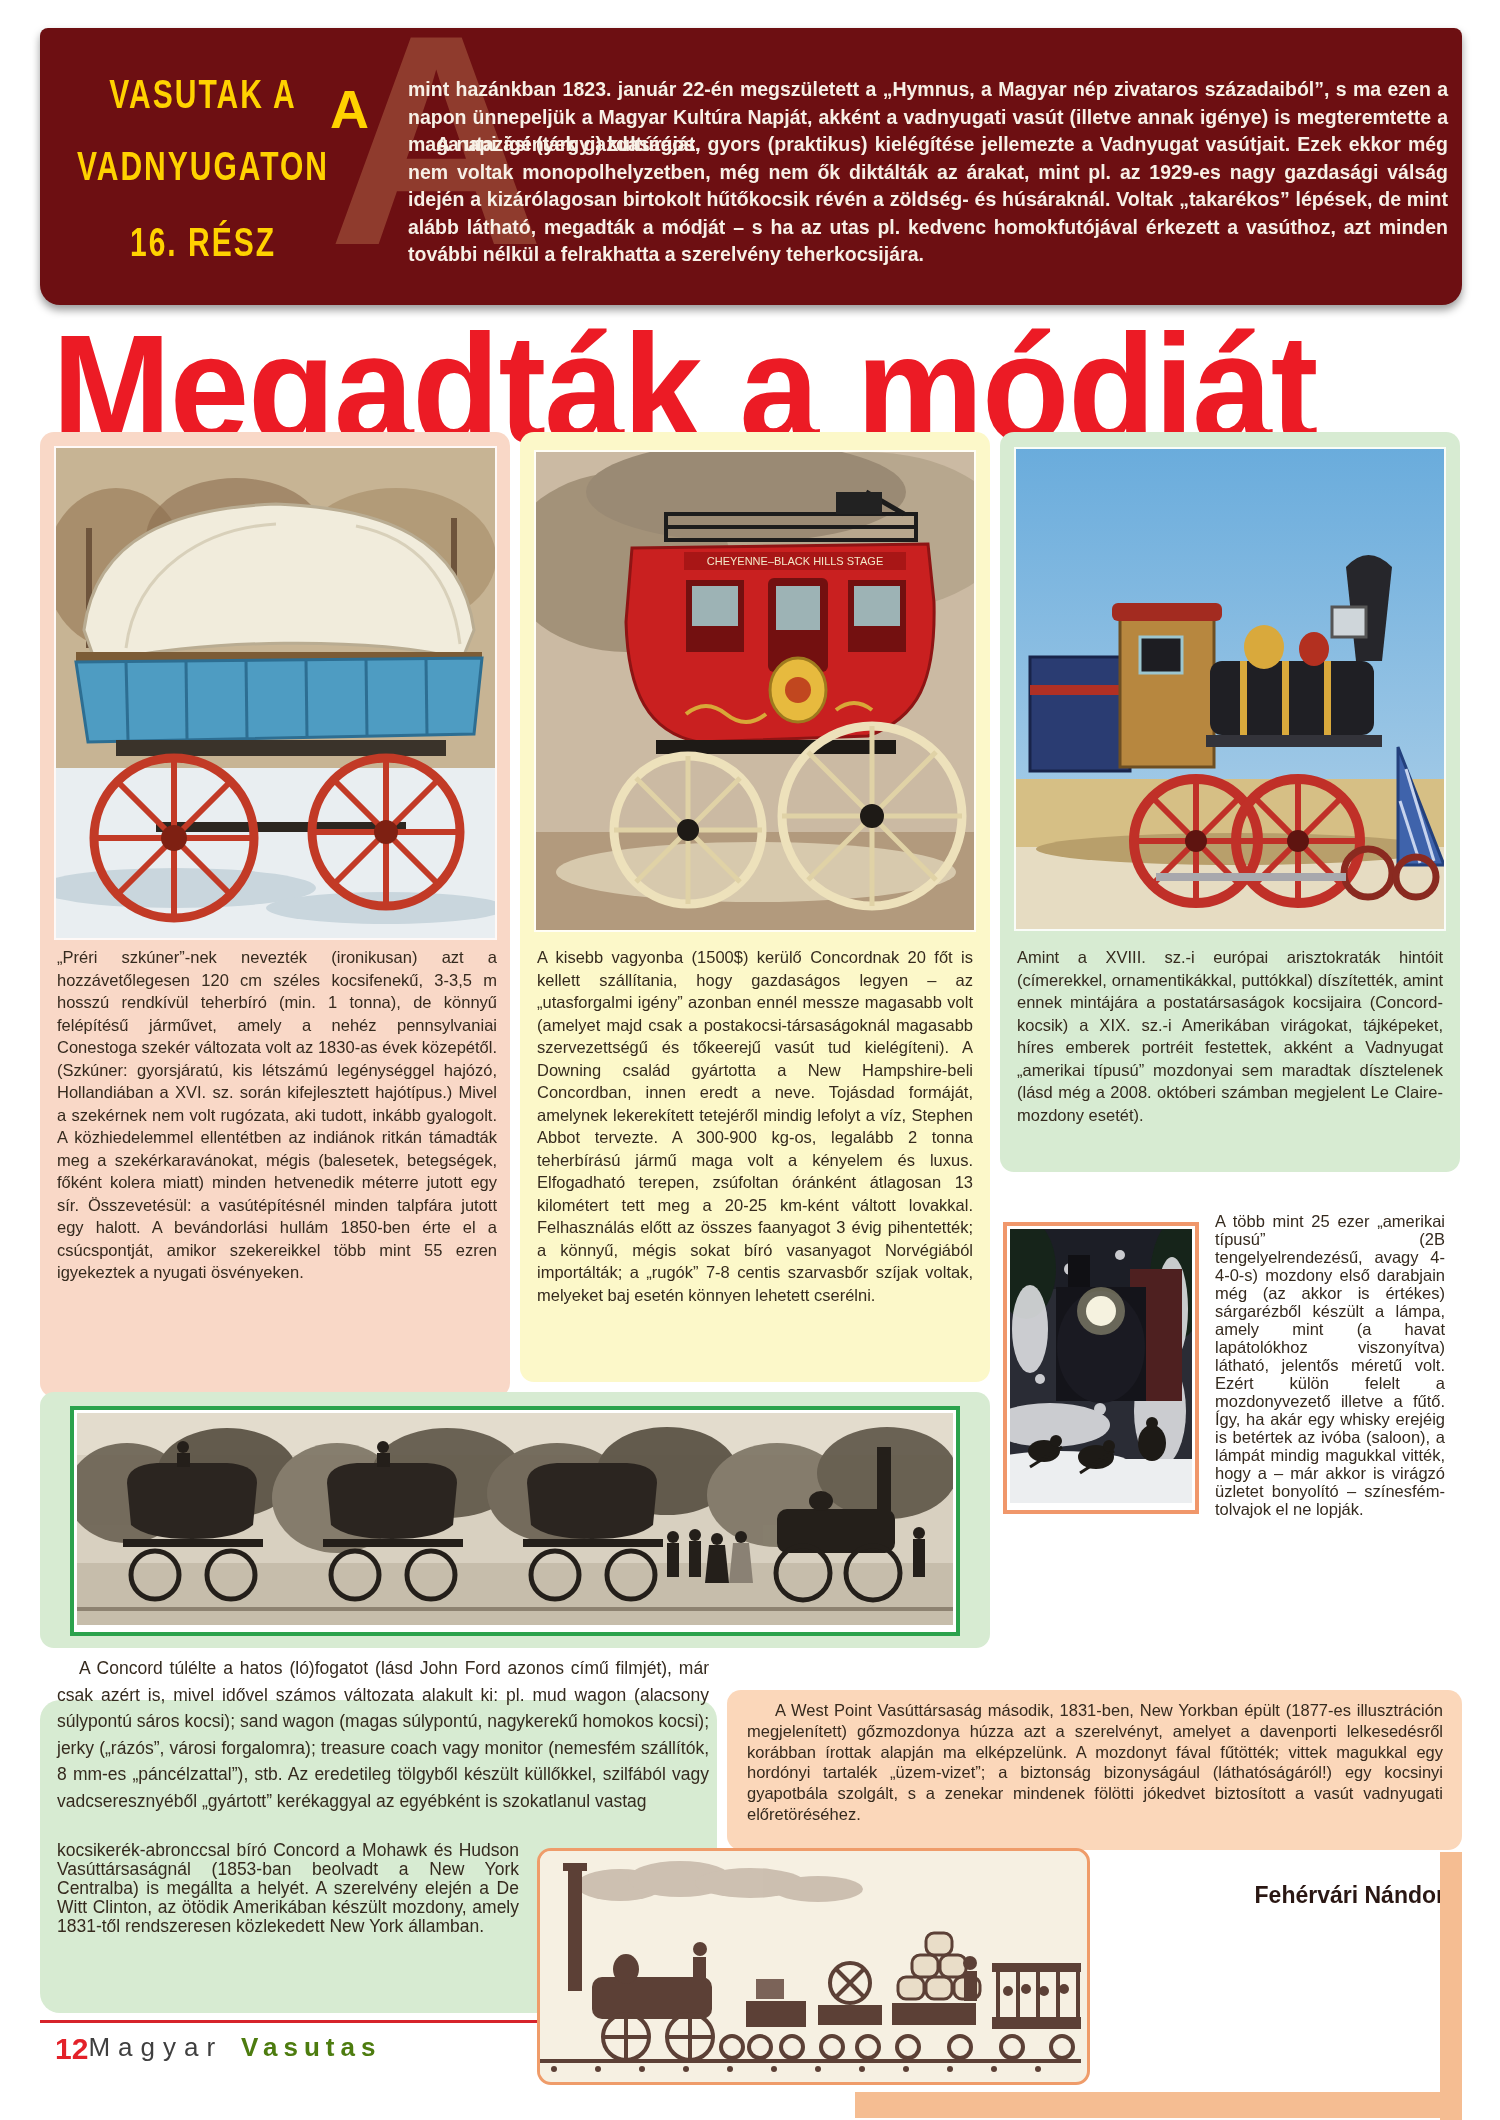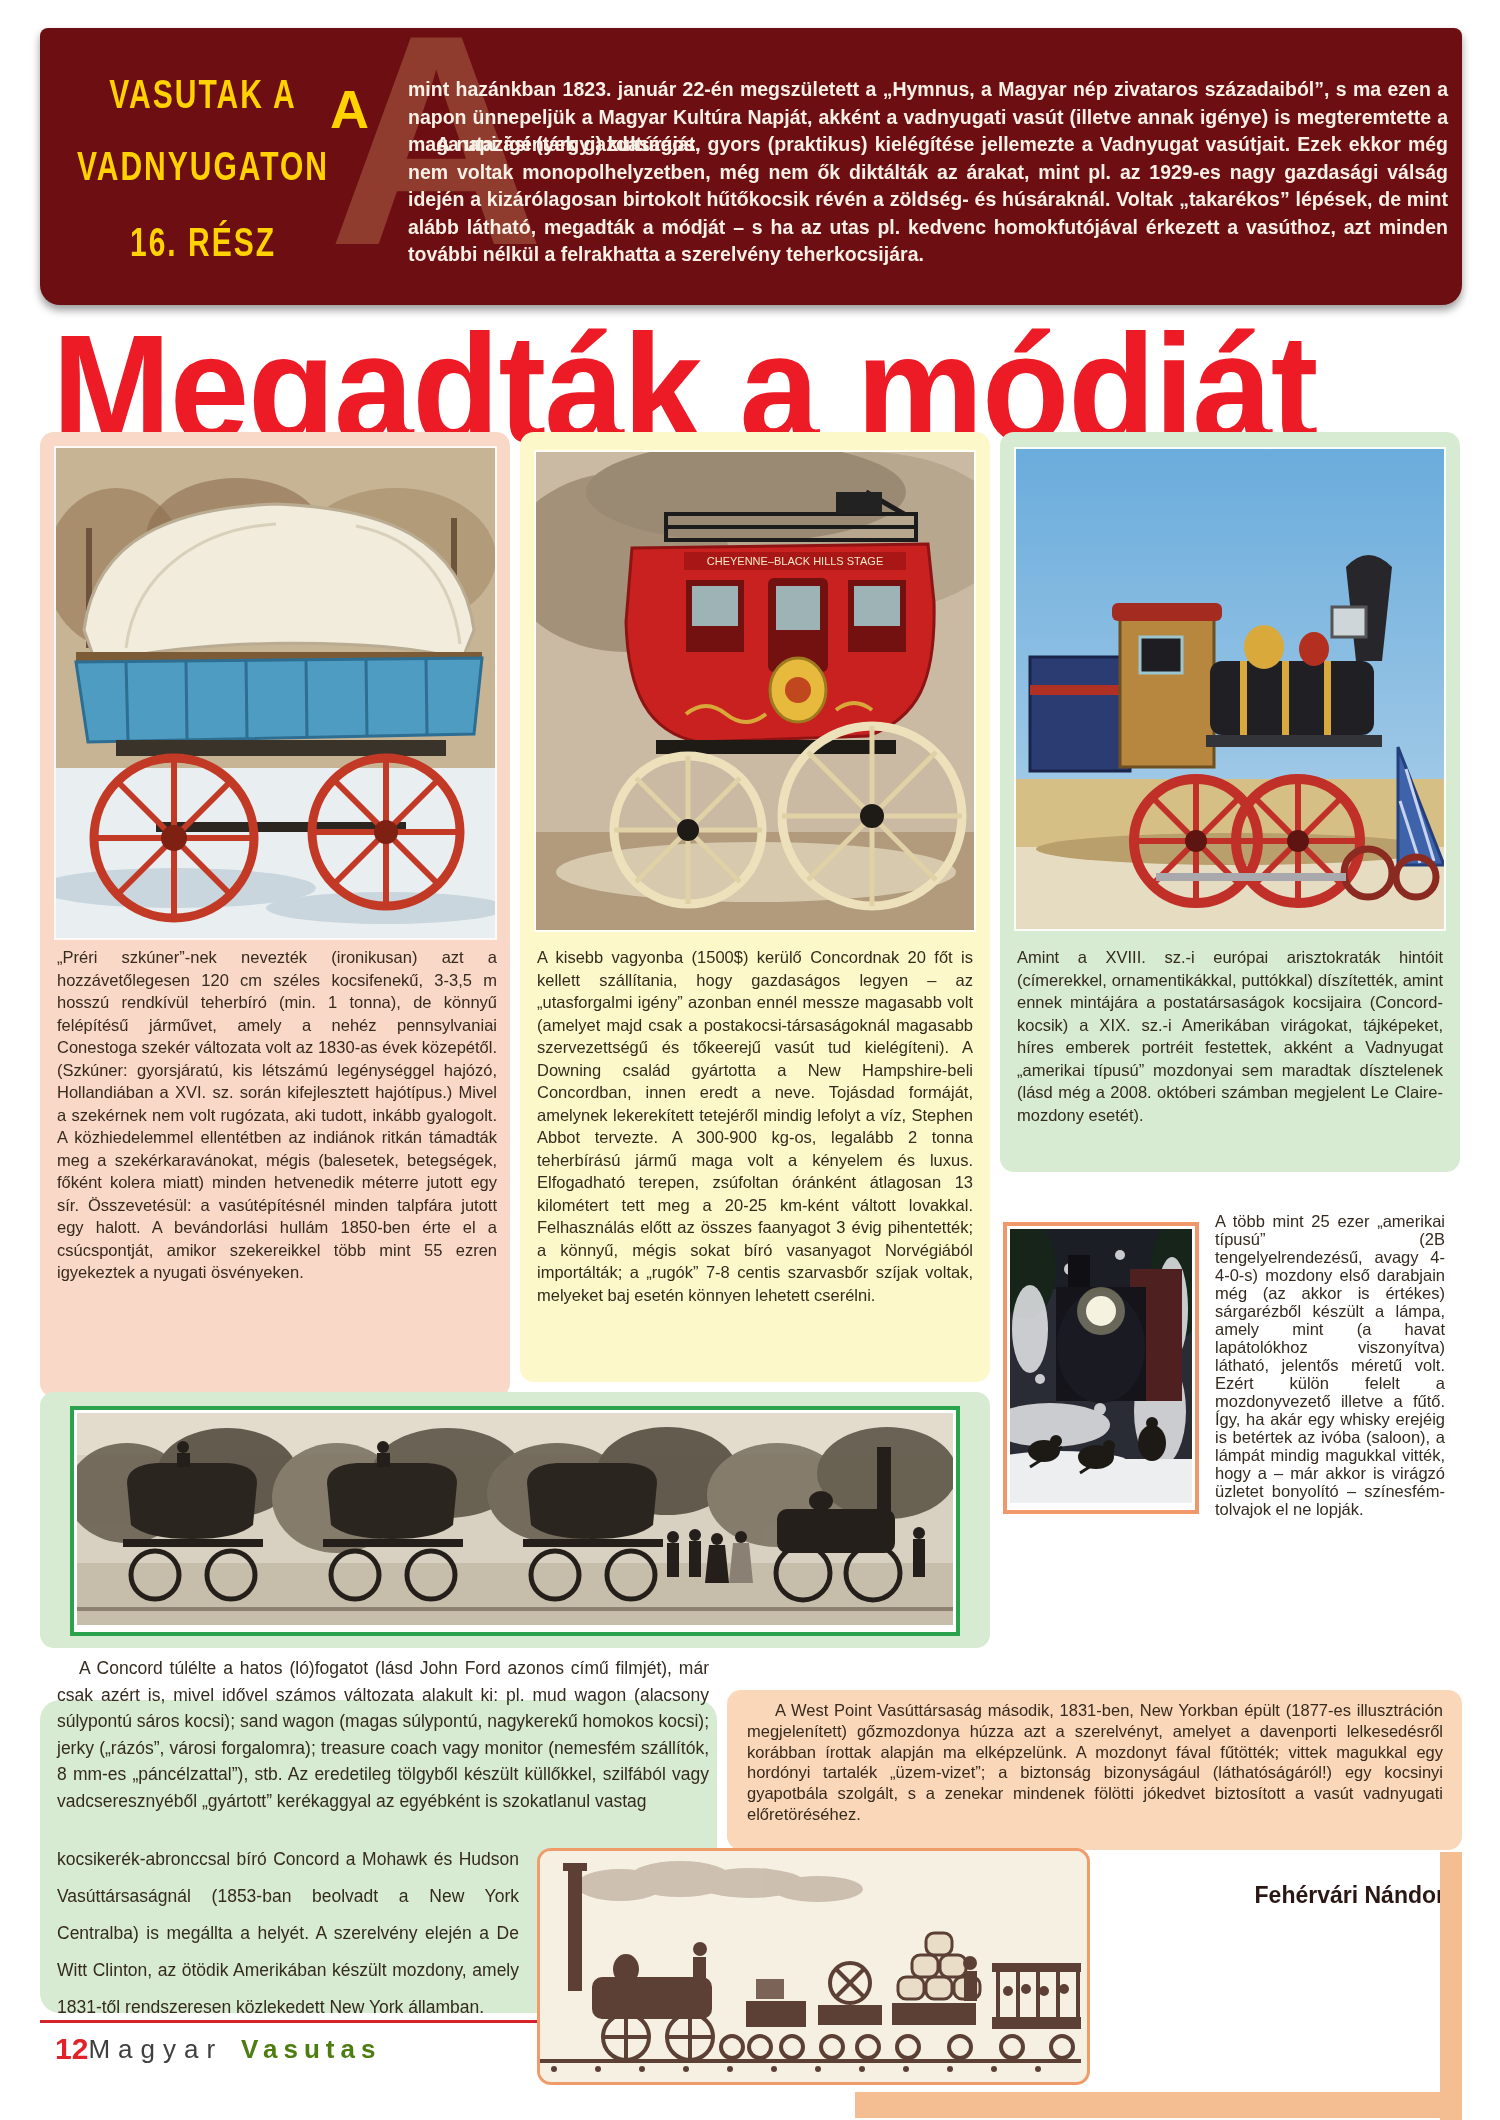--- a/index.html
+++ b/index.html
@@ -36,21 +36,21 @@
   
   .green-frame{position:absolute;background:#ffffff;border:4px solid #2ba24c;padding:3px;}
   .orange-frame{position:absolute;background:#ffffff;border:4px solid #f0976b;padding:3px;}
   #illus-box{left:537px;top:1848px;width:547px;height:231px;background:#f6f0e2;
     border:3px solid #ef9c6a;border-radius:14px;z-index:6;overflow:hidden;}
   .strip{position:absolute;background:#f5bd92;z-index:2;}
   #author{left:1200px;top:1882px;width:245px;text-align:right;font-size:23px;
     font-weight:bold;color:#2a1713;}
   
   #footer-rule{left:40px;top:2020px;width:985px;height:3px;background:#d6232b;}
-  #footer{left:55px;top:2032px;display:flex;align-items:center;}
+  #footer{left:55px;top:2032px;display:flex;align-items:flex-start;}
   #page-num{font-size:30px;font-weight:bold;color:#e32129;}
   #brand-black{font-size:26px;color:#3f3f3f;letter-spacing:8px;}
   #brand-red{font-size:26px;font-weight:bold;color:#4d7c0f;letter-spacing:6px;margin-left:18px;}
   .wrap-par{font-size:16.5px;line-height:18px;color:#352a1e;text-align:justify;}
 </style>
 </head>
 <body>
 
 <div id="page">
 
@@ -324,21 +324,21 @@
         <circle cx="726" cy="160" r="27" fill="none" stroke="#241f1a" stroke-width="5"></circle>
         <circle cx="796" cy="160" r="27" fill="none" stroke="#241f1a" stroke-width="5"></circle>
         <circle cx="842" cy="120" r="6" fill="#241f1a"></circle>
           <rect x="836" y="126" width="12" height="38" fill="#241f1a"></rect>
       </g>
     </svg>
   </div>
 
   <div class="p" id="panel-green-bottom"></div>
   <div class="body-txt" style="left:57px;top:1655px;width:652px;font-size:17.5px;line-height:26.6px;text-indent:22px;z-index:3;">A Concord túlélte a hatos (ló)fogatot (lásd John Ford azonos című filmjét), már csak azért is, mivel idővel számos változata alakult ki: pl. mud wagon (alacsony súlypontú sáros kocsi); sand wagon (magas súlypontú, nagykerekű homokos kocsi); jerky („rázós”, városi forgalomra); treasure coach vagy monitor (nemesfém szállítók, 8 mm-es „páncélzattal”), stb. Az eredetileg tölgyből készült küllőkkel, szilfából vagy vadcseresznyéből „gyártott” kerékaggyal az egyébként is szokatlanul vastag</div>
-  <div class="body-txt" style="left:57px;top:1841px;width:462px;font-size:17.5px;line-height:37px;z-index:3;">kocsikerék-abronccsal bíró Concord a Mohawk és Hudson Vasúttársaságnál (1853-ban beolvadt a New York Centralba) is megállta a helyét. A szerelvény elején a De Witt Clinton, az ötödik Amerikában készült mozdony, amely 1831-től rendszeresen közlekedett New York államban.</div>
+  <div class="body-txt" style="left:57px;top:1841px;width:462px;font-size:17.5px;line-height:19px;z-index:3;">kocsikerék-abronccsal bíró Concord a Mohawk és Hudson Vasúttársaságnál (1853-ban beolvadt a New York Centralba) is megállta a helyét. A szerelvény elején a De Witt Clinton, az ötödik Amerikában készült mozdony, amely 1831-től rendszeresen közlekedett New York államban.</div>
 
   <div class="p" id="panel-peach"></div>
   <div class="body-txt" style="left:747px;top:1700px;width:696px;line-height:20.8px;text-indent:28px;z-index:3;">A West Point Vasúttársaság második, 1831-ben, New Yorkban épült (1877-es illusztráción megjelenített) gőzmozdonya húzza azt a szerelvényt, amelyet a davenporti lelkesedésről korábban írottak alapján ma elképzelünk. A mozdonyt fával fűtötték; vittek magukkal egy hordónyi tartalék „üzem-vizet”; a biztonság bizonyságául (láthatóságáról!) egy kocsinyi gyapotbála szolgált, s a zenekar mindenek fölötti jókedvet biztosított a vasút vadnyugati előretöréséhez.</div>
 
   <div class="strip" style="left:1440px;top:1852px;width:22px;height:268px;"></div>
   <div class="strip" style="left:855px;top:2092px;width:607px;height:26px;"></div>
 
   <div class="p" id="illus-box">
     <svg width="541" height="225" viewBox="0 0 541 225">
       <rect width="541" height="225" fill="#f6f0e2"></rect>

